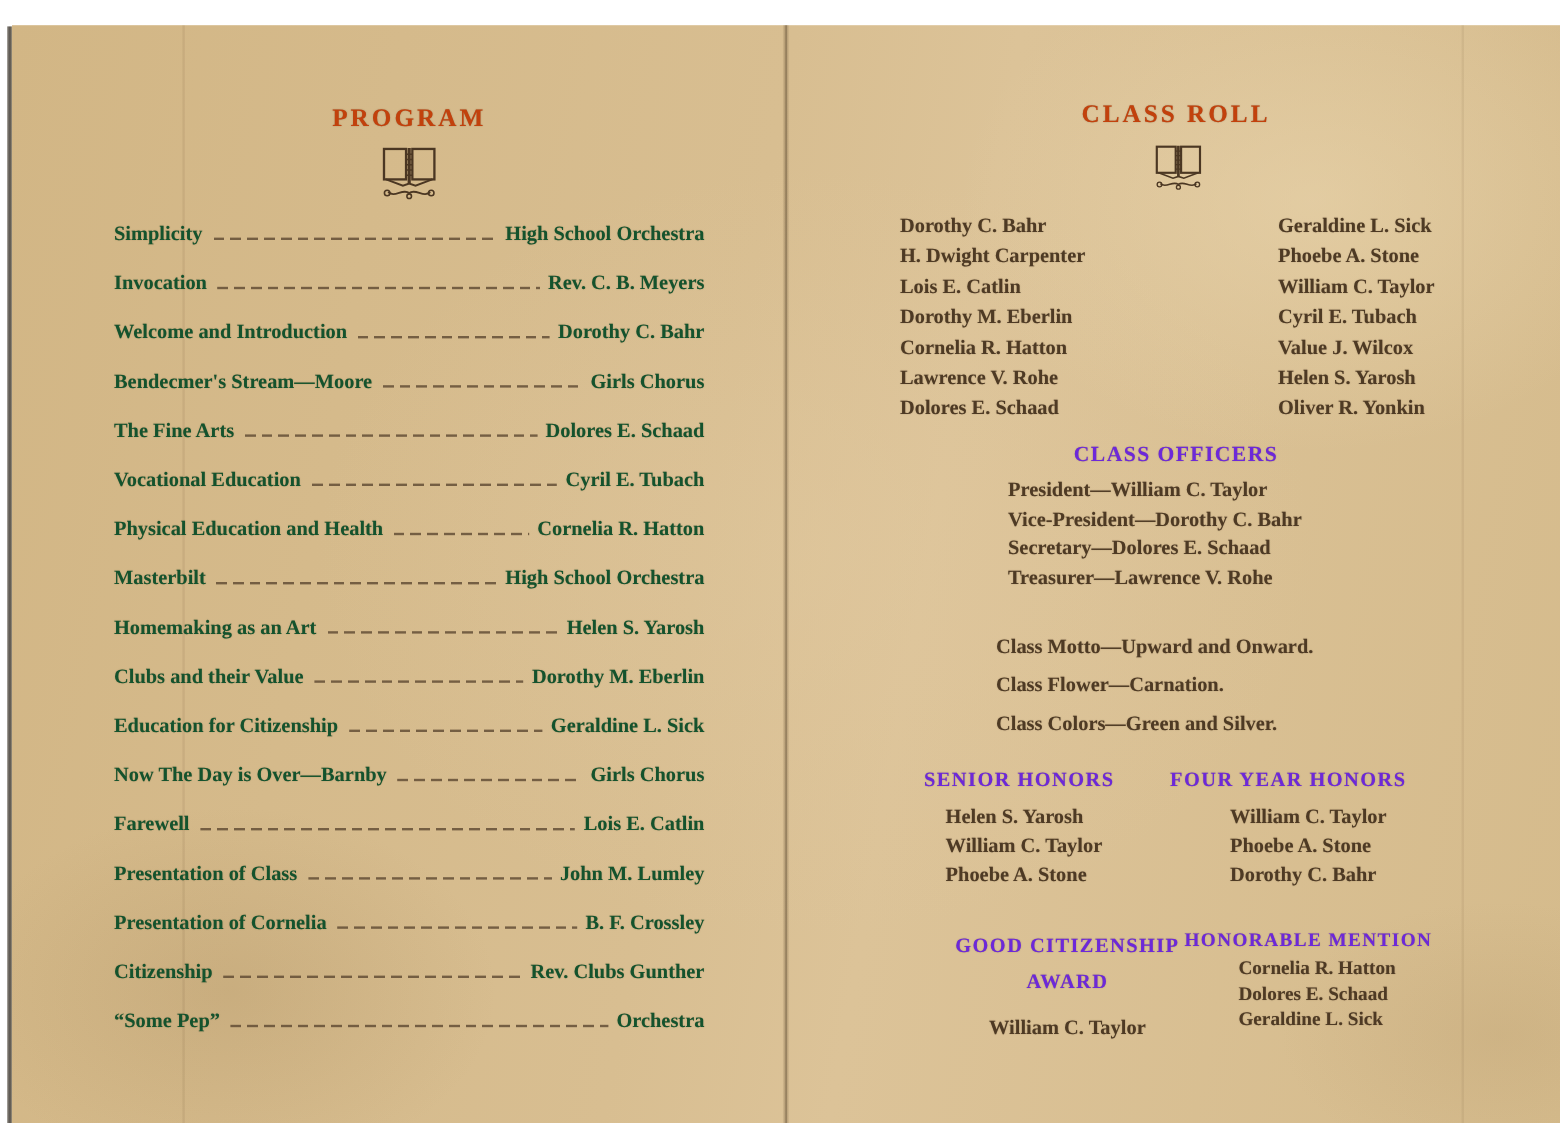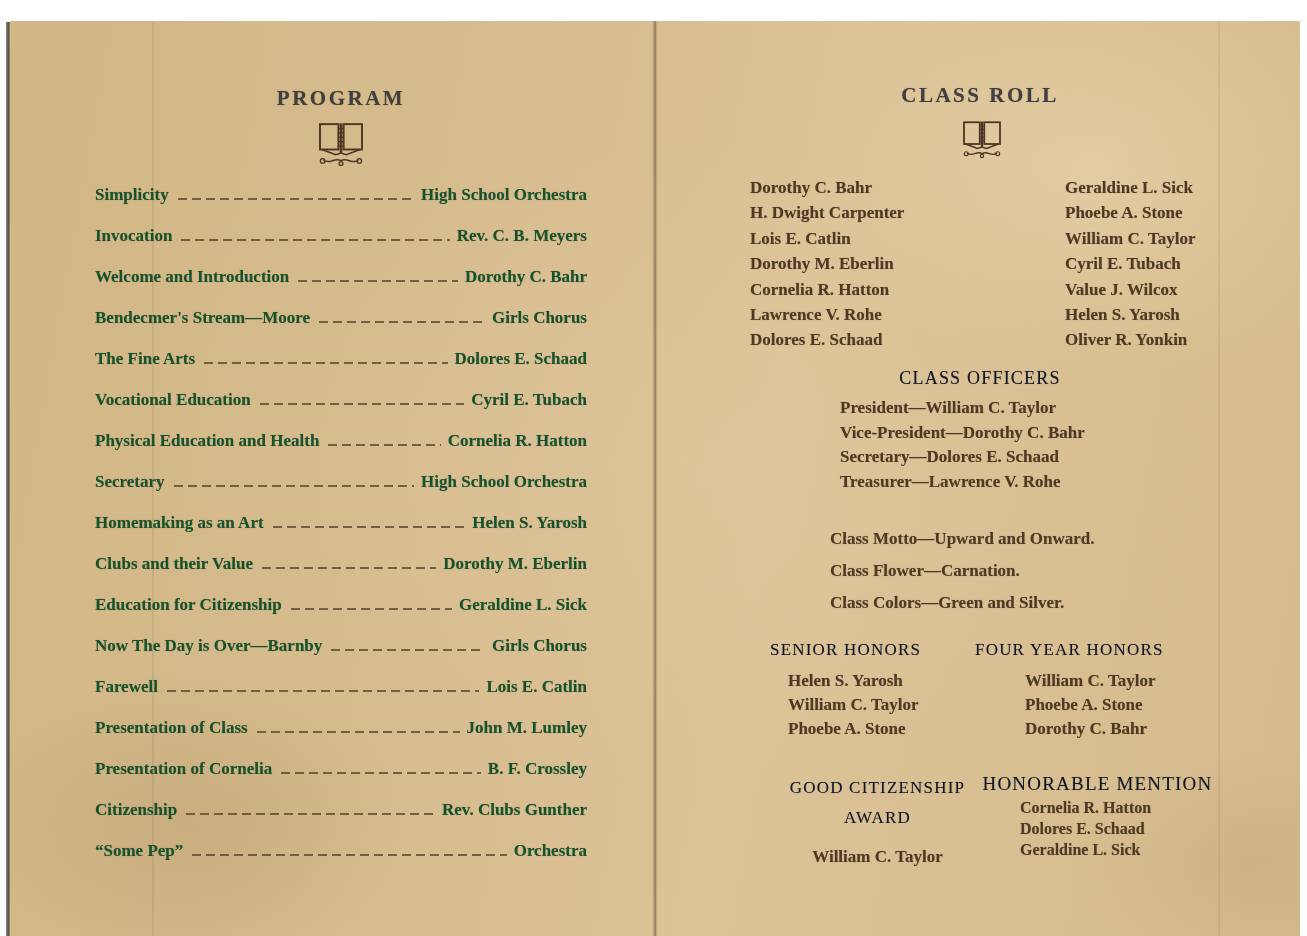--- a/index.html
+++ b/index.html
@@ -27,25 +27,25 @@
     background:linear-gradient(90deg,transparent,rgba(96,74,46,.30) 35%,rgba(66,49,28,.55) 52%,rgba(96,74,46,.25) 68%,transparent);
   }
   .crease{position:absolute;top:21px;width:2px;height:915px;background:rgba(118,93,58,.12);}
   #crease-a{left:152px;}
   #crease-b{left:1218px;background:rgba(118,93,58,.10);}
 
   
   .ink{color:#4b3723;}
   .page-title{
     text-align:center;font-size:21px;font-weight:700;letter-spacing:2.5px;
-    color:#404040;text-shadow:0 0 1px rgba(71,52,31,.45);
+    color:#c2410c;text-shadow:0 0 1px rgba(71,52,31,.45);
   }
   .ornament{display:block;margin:10px auto 0;}
   .sec-heading{
-    font-size:18px;font-weight:400;letter-spacing:1.2px;color:#0f172a;
+    font-size:18px;font-weight:700;letter-spacing:1.2px;color:#6d28d9;
     text-shadow:0 0 1px rgba(71,52,31,.4);
   }
 
   
   #left-page{position:absolute;left:95px;top:86px;width:492px;}
   #program-list{margin-top:0;position:absolute;left:0;top:88px;width:492px;}
   .prog-row{
     display:flex;align-items:flex-end;height:41px;padding-bottom:10px;
     box-sizing:border-box;
     font-size:17px;font-weight:700;color:#14532d;
@@ -72,26 +72,26 @@
   #roll-col-right{width:175px;line-height:25.4px;}
   #officers-heading{top:285px;left:0;width:520px;text-align:center;}
   #officers-list{top:313px;left:120px;line-height:24.5px;}
   #class-info{top:440px;left:110px;line-height:32px;}
   #honors-row{top:556px;left:0;width:520px;height:120px;}
   #senior-honors{position:absolute;left:50px;top:0;width:215px;}
   #four-year-honors{position:absolute;left:255px;top:0;width:245px;}
   .honors-heading{text-align:left;font-size:17px;line-height:22px;}
   #senior-honors .honors-names{margin-top:8px;padding-left:18px;line-height:24px;}
   #four-year-honors .honors-names{margin-top:8px;padding-left:50px;line-height:24px;}
-  #awards-row{top:690px;left:0;width:520px;height:110px;}
+  #awards-row{top:690px;left:12px;width:520px;height:110px;}
   #good-citizenship{position:absolute;left:50px;top:0;width:215px;text-align:center;}
   #gc-line1,#gc-line2{font-size:17px;line-height:30px;}
   #gc-names{margin-top:12px;line-height:24px;}
   #honorable-mention{position:absolute;left:255px;top:0;width:245px;}
-  #hm-heading{text-align:center;font-size:19px;line-height:22px;}
+  #hm-heading{font-size:16px;line-height:22px;}
   #hm-names{margin-top:2px;padding-left:45px;line-height:21px;}
   #hm-names .name-line{font-size:16px;}
 </style>
 </head>
 <body>
 
 <div id="paper"></div>
 <div id="scan-edge-left"></div>
 <div class="crease" id="crease-a"></div>
 <div class="crease" id="crease-b"></div>
@@ -146,21 +146,21 @@
         <span class="prog-title">Vocational Education</span>
         <span class="leader"></span>
         <span class="prog-perf">Cyril E. Tubach</span>
       </div>
       <div class="prog-row">
         <span class="prog-title">Physical Education and Health</span>
         <span class="leader"></span>
         <span class="prog-perf">Cornelia R. Hatton</span>
       </div>
       <div class="prog-row">
-        <span class="prog-title">Secretary</span>
+        <span class="prog-title">Masterbilt</span>
         <span class="leader"></span>
         <span class="prog-perf">High School Orchestra</span>
       </div>
       <div class="prog-row">
         <span class="prog-title">Homemaking as an Art</span>
         <span class="leader"></span>
         <span class="prog-perf">Helen S. Yarosh</span>
       </div>
       <div class="prog-row">
         <span class="prog-title">Clubs and their Value</span>

